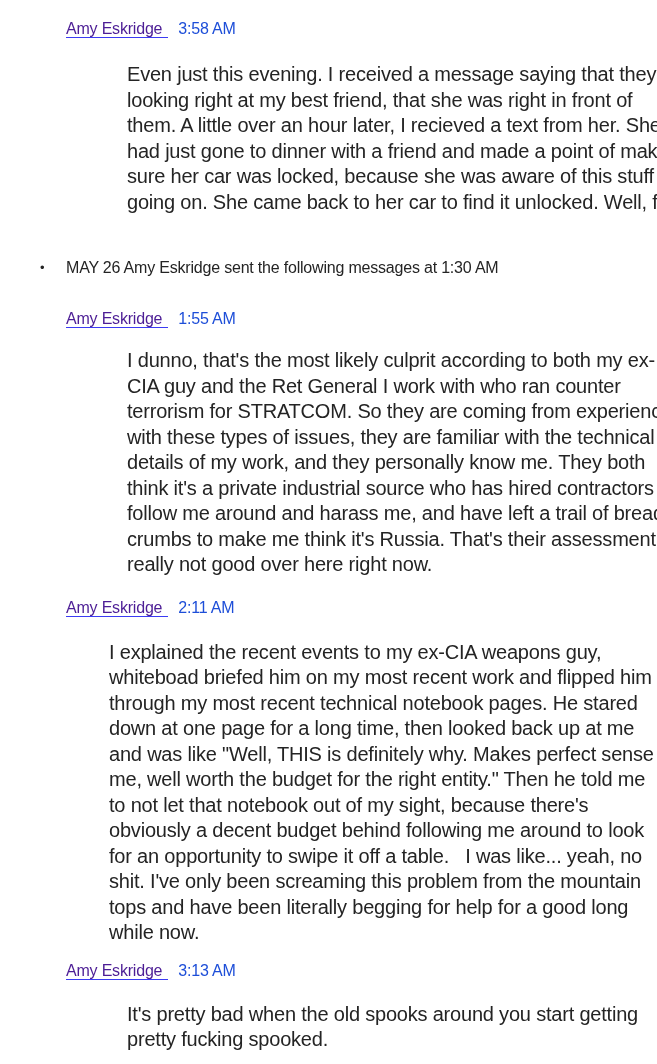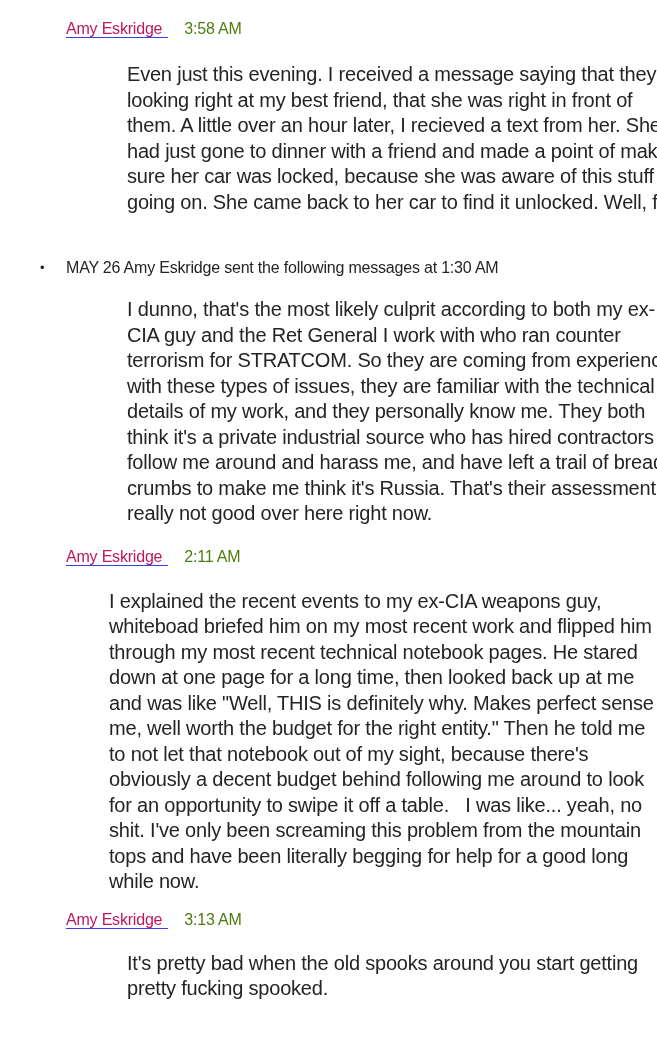--- a/index.html
+++ b/index.html
@@ -13,27 +13,27 @@
   }
   .page { padding: 16px 0 0 66px; }
 
   .hdr {
     font-size: 16px;
     line-height: 26px;
     letter-spacing: -0.2px;
     white-space: nowrap;
   }
   .author {
-    color: #be185d;
+    color: #4c1d95;
     text-decoration: none;
     border-bottom: 1px solid #3b3bf3;
     padding-right: 6px;
     cursor: pointer;
   }
-  .ts { margin-left: 16px; color: #4d7c0f; }
+  .ts { margin-left: 10px; color: #1d4ed8; }
 
   .msg {
     margin-left: 61px;
     font-size: 20px;
     line-height: 25.5px;
     letter-spacing: -0.2px;
     white-space: pre;
   }
 
   .divider {
@@ -74,20 +74,23 @@
 them. A little over an hour later, I recieved a text from her. She
 had just gone to dinner with a friend and made a point of making
 sure her car was locked, because she was aware of this stuff
 going on. She came back to her car to find it unlocked. Well, fuck</div>
 
   <div class="divider mt40">
     <span class="dot">•</span>
     <span>MAY 26 Amy Eskridge sent the following messages at 1:30 AM</span>
   </div>
 
+  <div class="hdr mt25">
+    <a class="author">Amy Eskridge</a><span class="ts">1:55 AM</span>
+  </div>
   <div class="msg mt16">I dunno, that's the most likely culprit according to both my ex-
 CIA guy and the Ret General I work with who ran counter
 terrorism for STRATCOM. So they are coming from experience
 with these types of issues, they are familiar with the technical
 details of my work, and they personally know me. They both
 think it's a private industrial source who has hired contractors to
 follow me around and harass me, and have left a trail of bread
 crumbs to make me think it's Russia. That's their assessment. It's
 really not good over here right now.</div>
 

